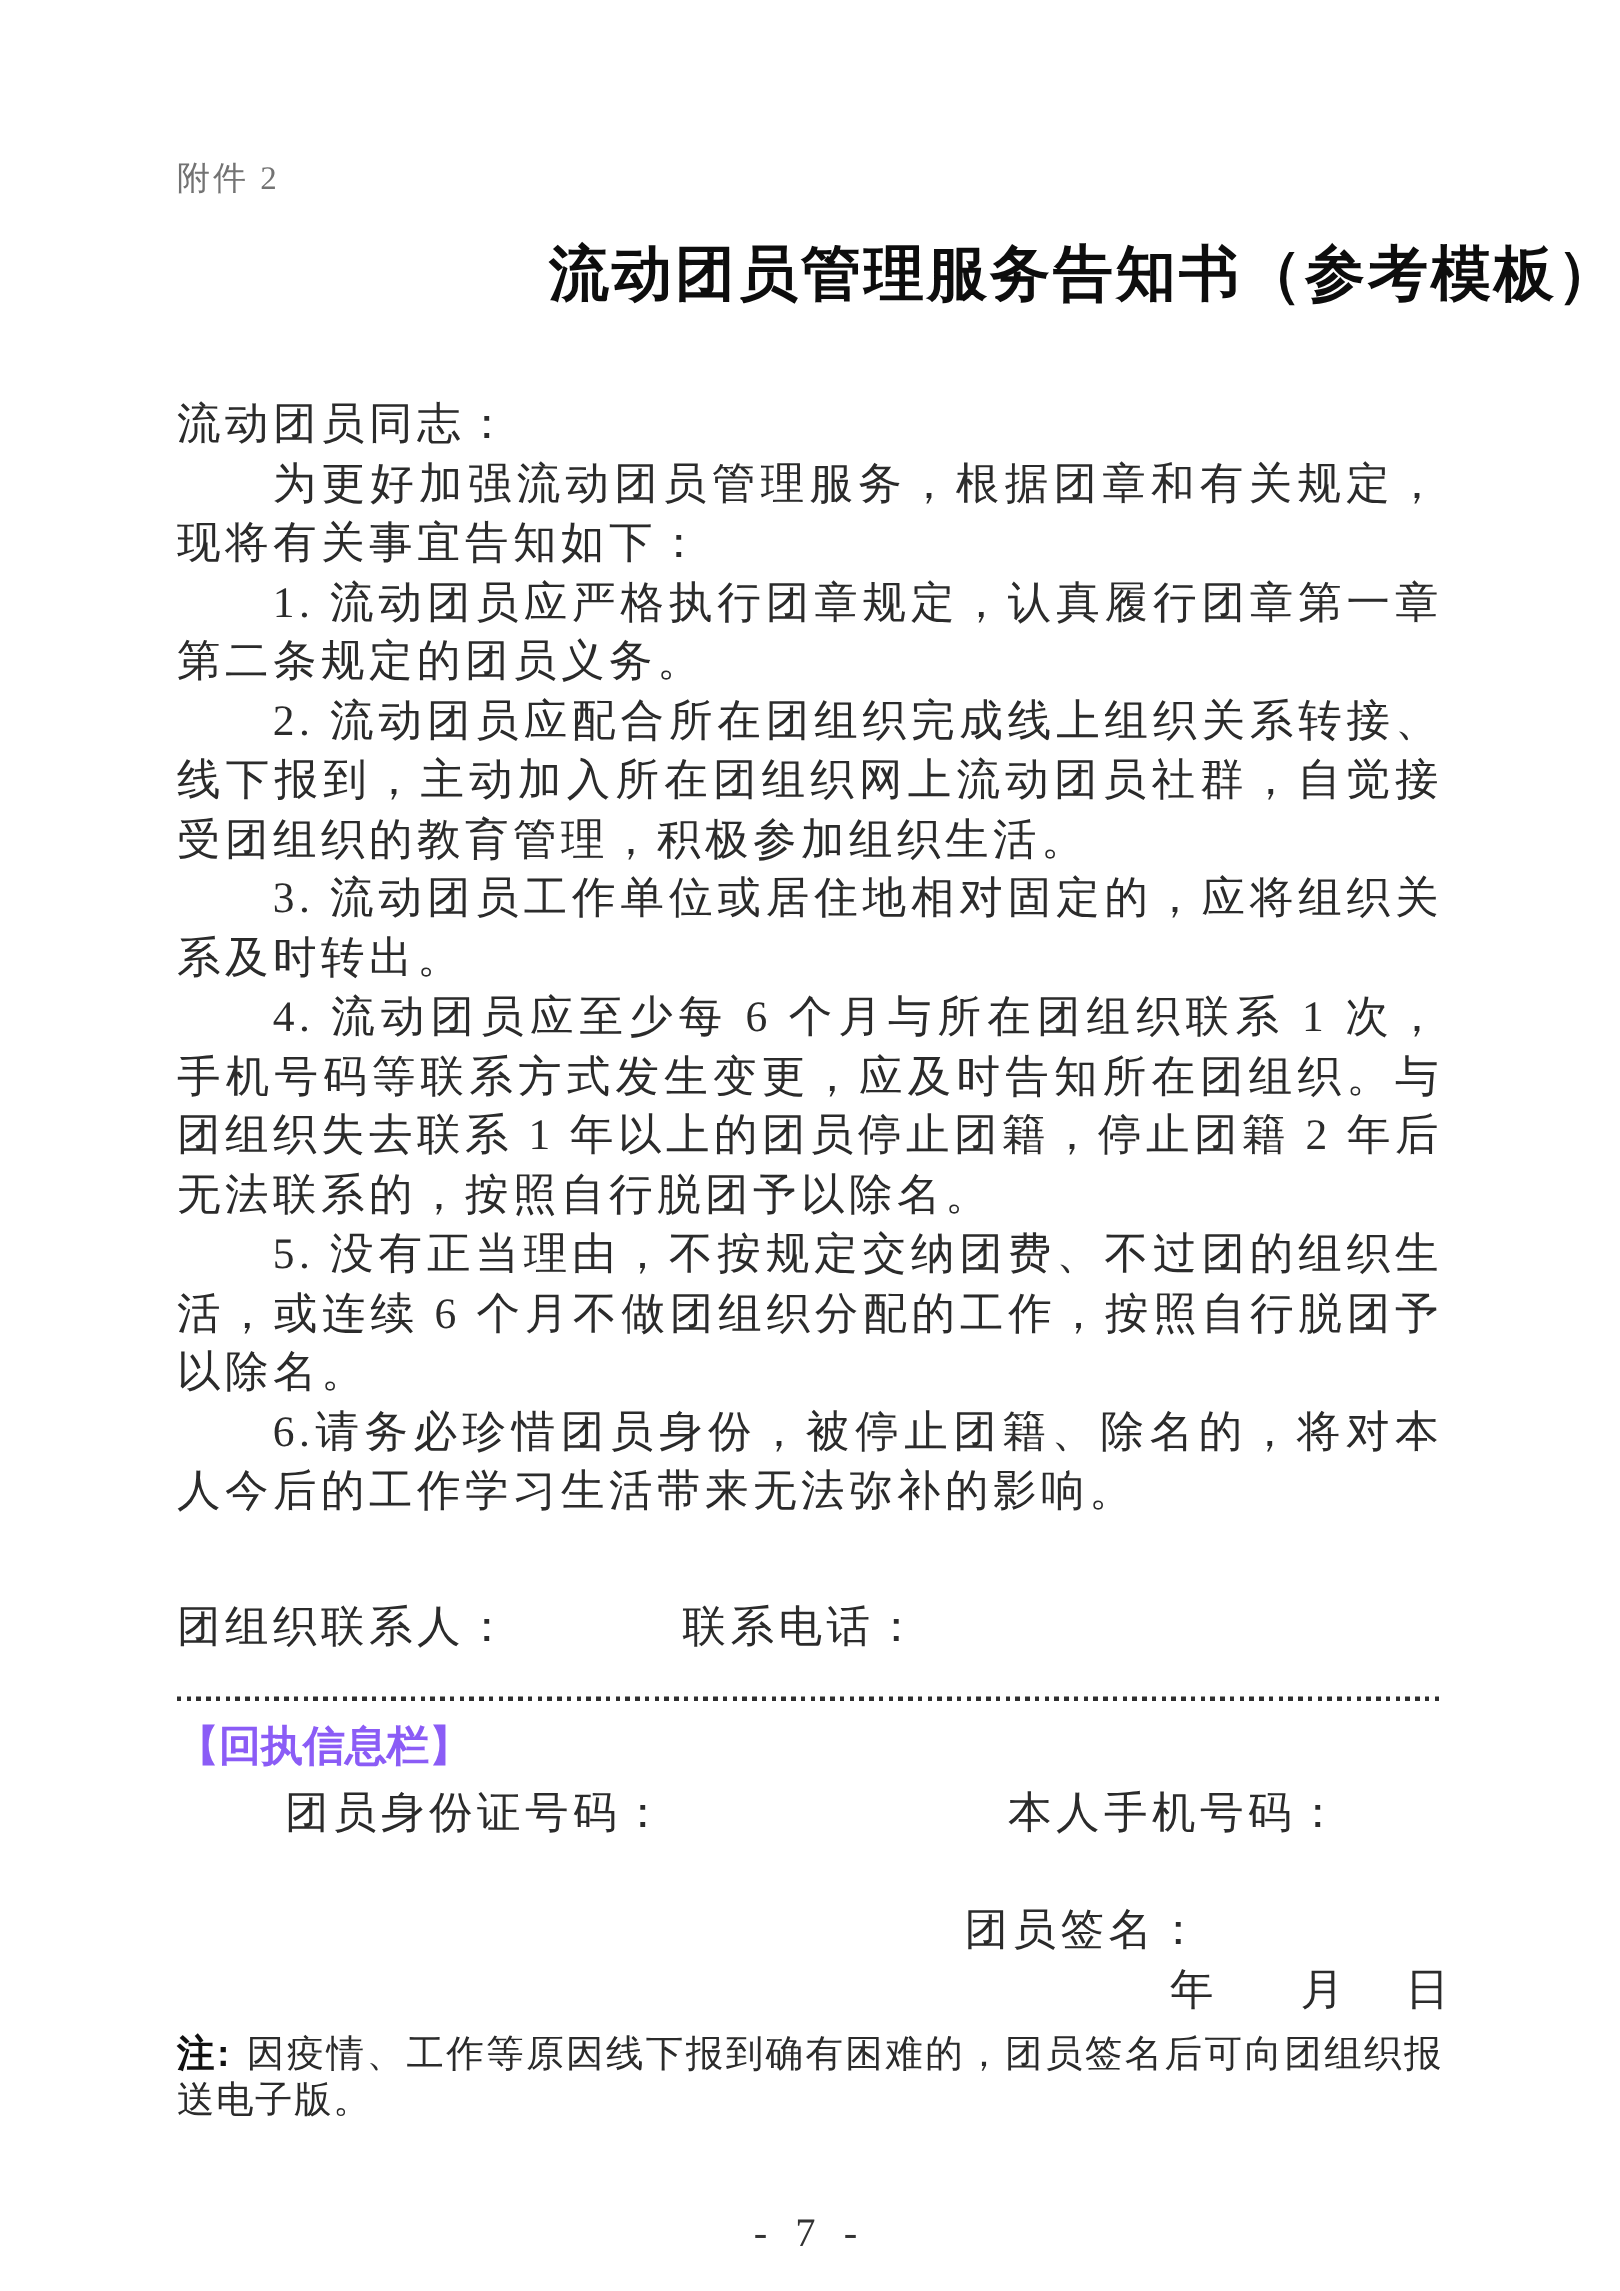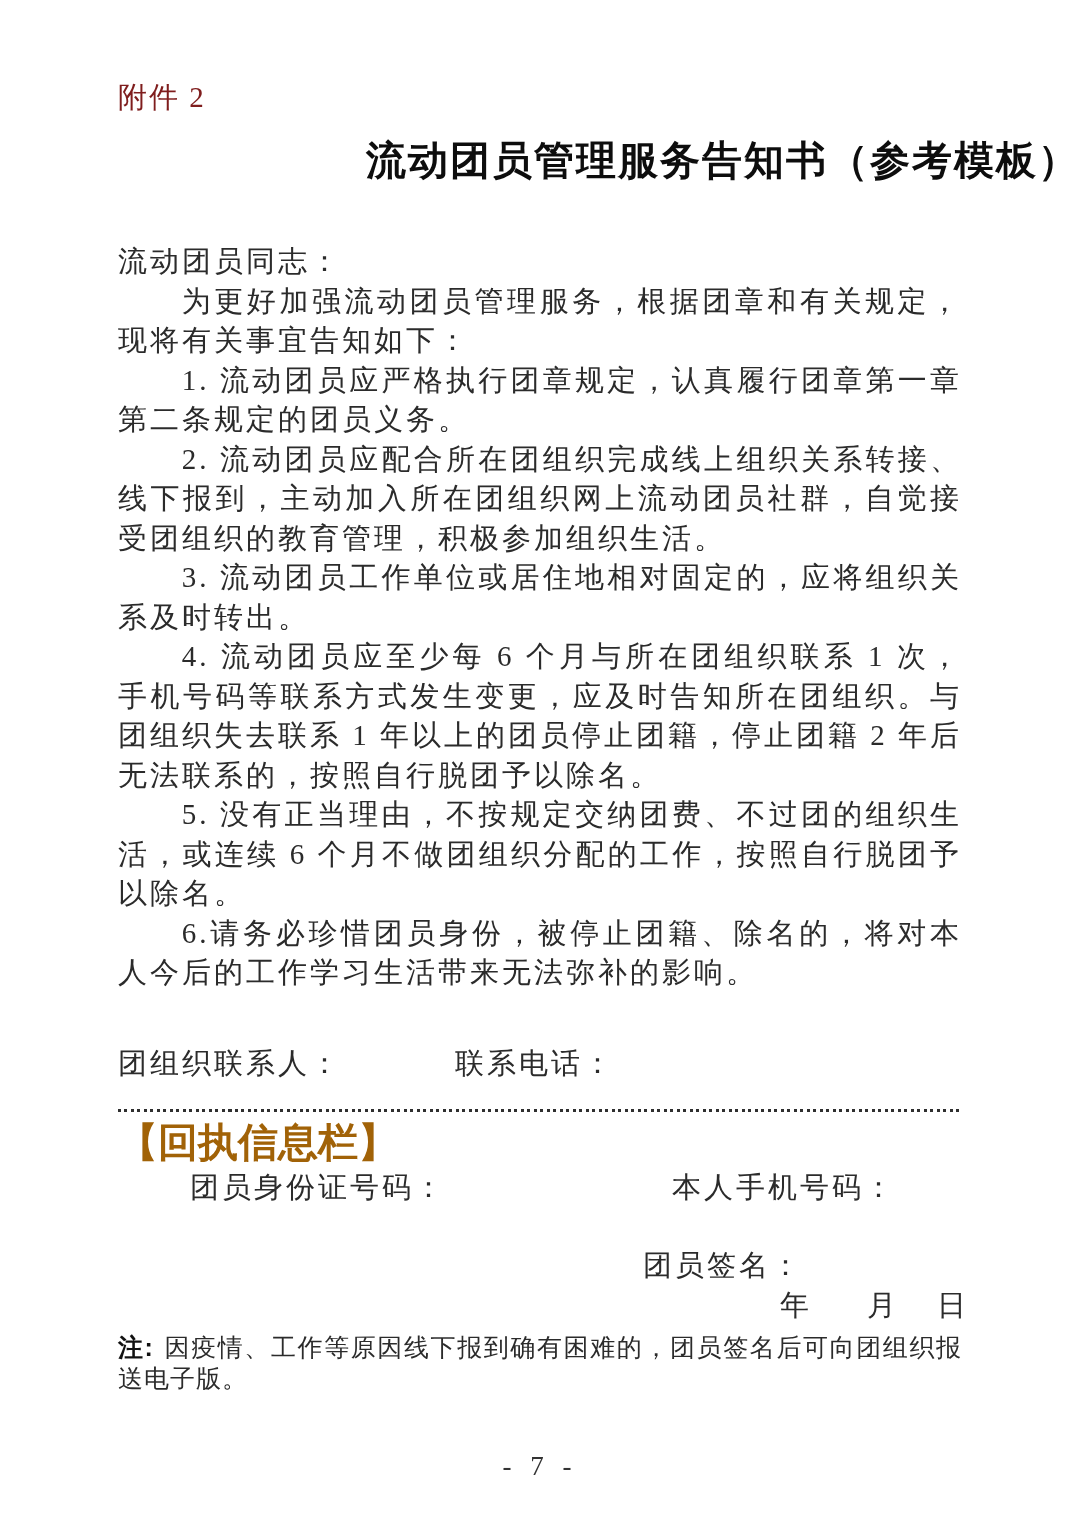--- a/index.html
+++ b/index.html
@@ -8,25 +8,25 @@
     position: relative;
     width: 1080px;
     height: 1527px;
     margin: 0 auto;
     background: #ffffff;
     color: #2b2b2b;
     font-family: "Liberation Serif", "DejaVu Serif", serif;
     overflow: hidden;
   }
   .attachment-label {
-    margin: 79px 0 0 118px;
-    font-size: 29px;
+    margin: 101px 0 0 118px;
+    font-size: 22px;
     line-height: 36px;
     letter-spacing: 2px;
-    color: #7f1d1d;
+    color: #737373;
   }
   .doc-title {
     margin-top: 21px;
     text-align: right;
     font-size: 40px;
     line-height: 50px;
     font-weight: 700;
     letter-spacing: 2px;
     color: #0d0d0d;
   }
@@ -60,23 +60,23 @@
   .contact-phone { left: 337px; }
   .dotted-separator {
     margin-top: 26px;
     height: 3px;
     background: repeating-linear-gradient(90deg, #2f2f2f 0 3px, transparent 3px 6.5px);
   }
   .receipt-title {
     margin-top: 11px;
     font-family: "Liberation Sans", "DejaVu Sans", sans-serif;
     font-weight: 700;
-    font-size: 40px;
+    font-size: 28px;
     line-height: 38px;
-    color: #a16207;
+    color: #8b5cf6;
   }
   .receipt-row {
     position: relative;
     margin-top: 6px;
     height: 40px;
     font-size: 29px;
     line-height: 40px;
     letter-spacing: 3px;
   }
   .receipt-row .lbl { position: absolute; top: 0; white-space: nowrap; }

